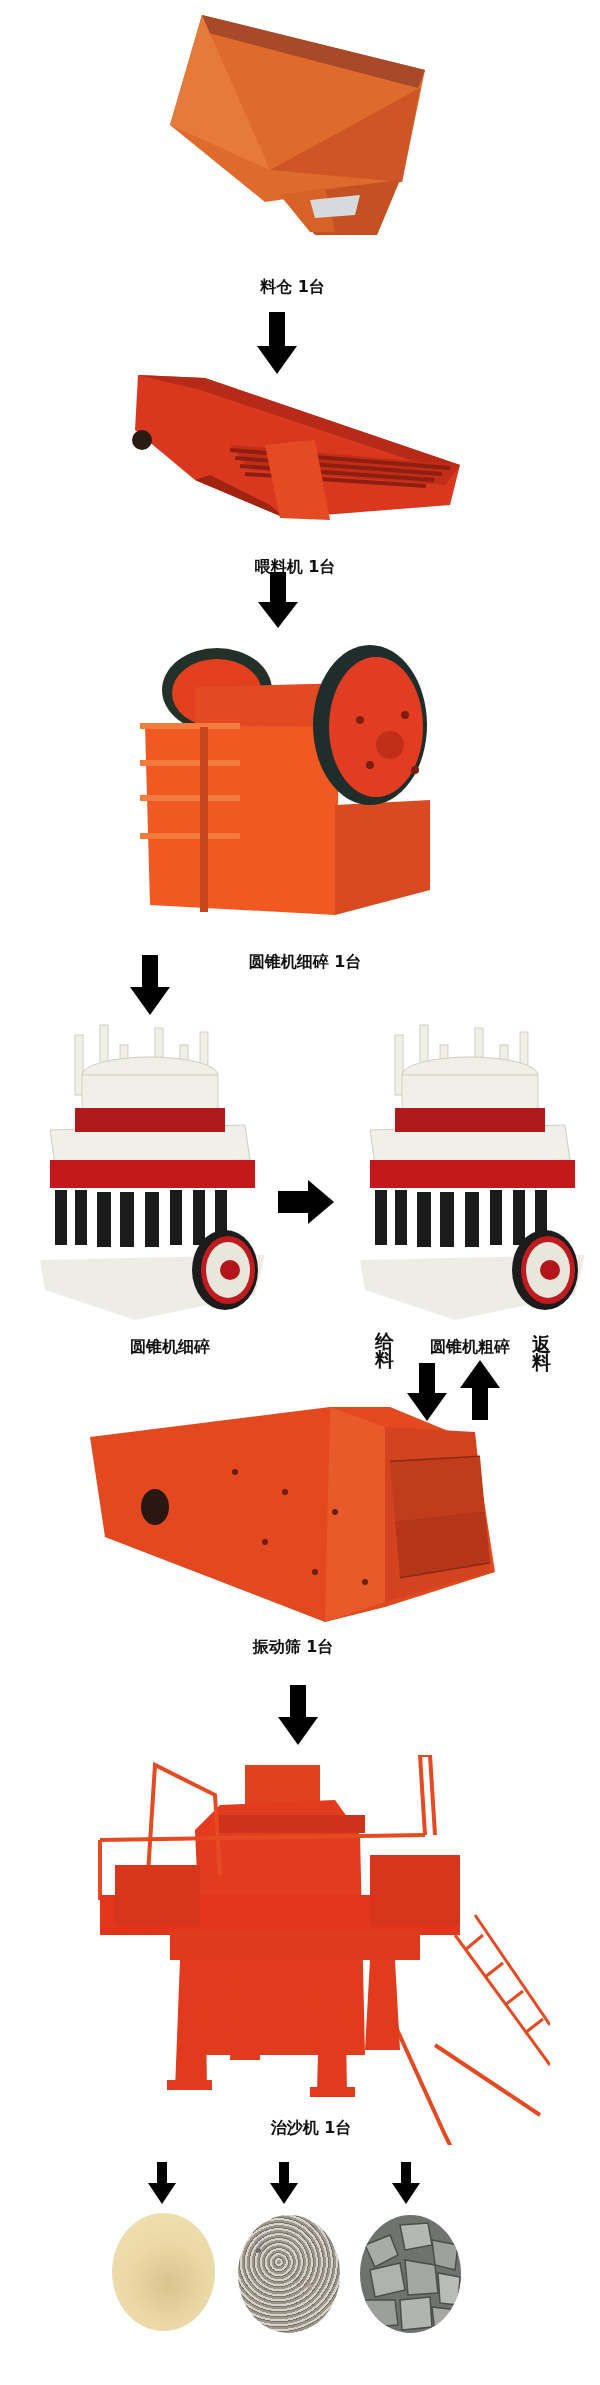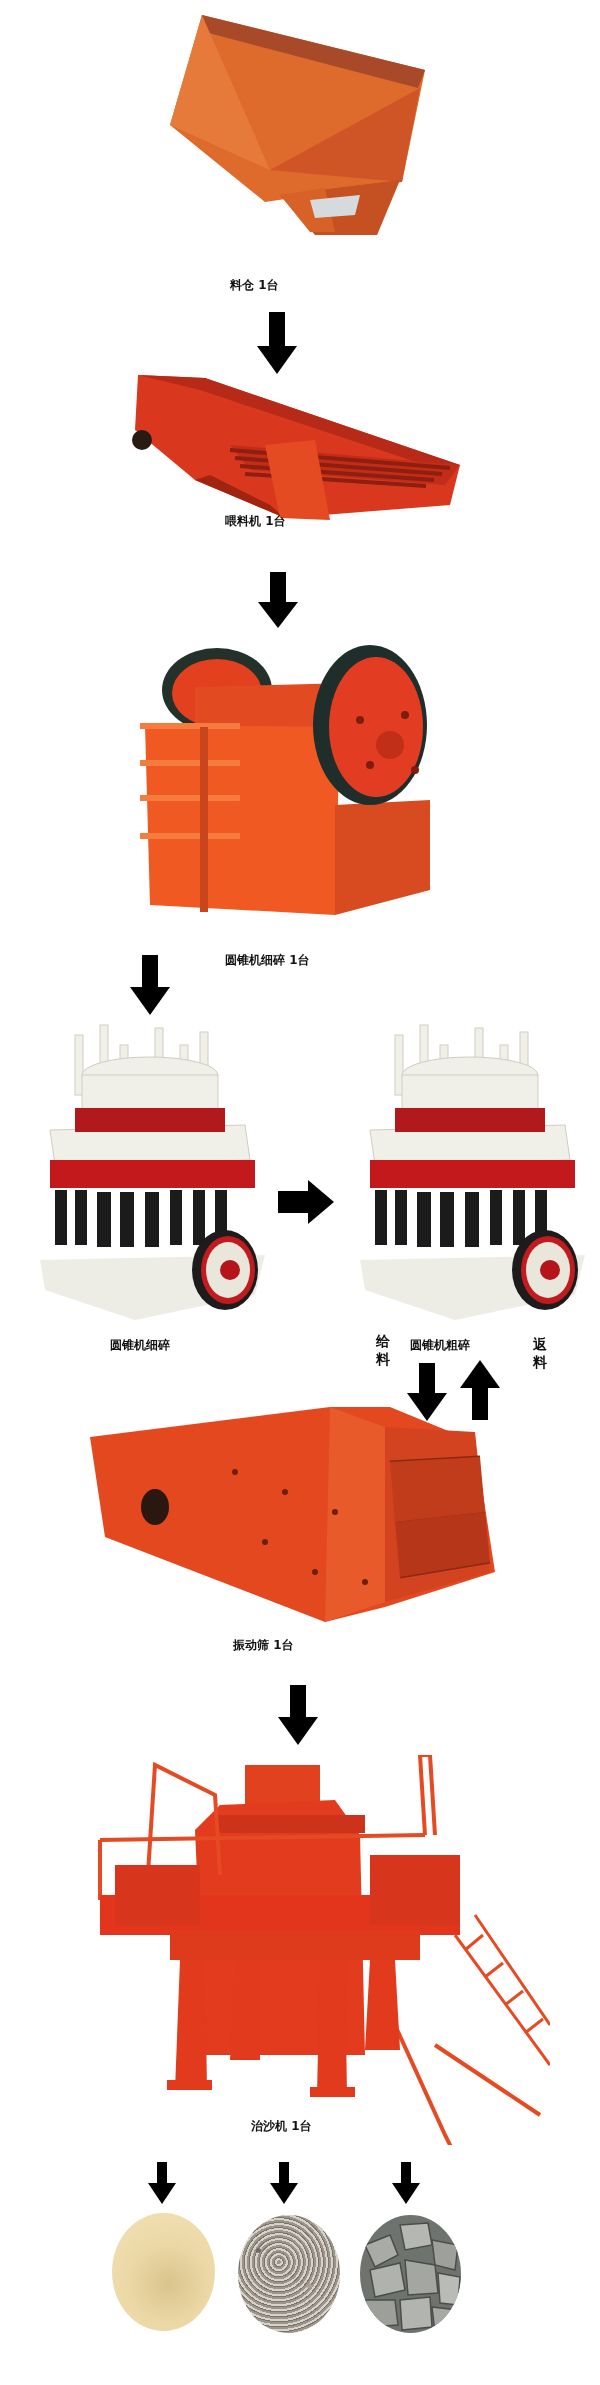--- a/index.html
+++ b/index.html
@@ -1,19 +1,19 @@
 <!DOCTYPE html>
 <html><head>
 <meta charset="utf-8">
 <style>
   html,body{margin:0;padding:0;background:#fff;}
   body{width:600px;height:2385px;position:relative;overflow:hidden;font-family:"DejaVu Sans","Liberation Sans",sans-serif;}
   .abs{position:absolute;}
-  .label{position:absolute;font-size:12px;font-weight:bold;color:#111;white-space:nowrap;}
-  .vlabel{position:absolute;font-size:14px;font-weight:bold;color:#111;width:16px;line-height:18px;text-align:center;}
+  .label{position:absolute;font-size:16px;font-weight:bold;color:#111;white-space:nowrap;text-align:center;}
+  .vlabel{position:absolute;font-size:19px;font-weight:bold;color:#111;width:16px;line-height:18px;text-align:center;}
   svg{display:block;}
 </style>
 </head>
 <body>
 
 <div class="abs" style="left:160px;top:10px;width:270px;height:225px;">
   <svg width="270" height="225" viewBox="0 0 270 225">
     <polygon points="42,5 265,60 242,172 105,192 10,115" fill="#de6a2c"></polygon>
     <polygon points="42,5 265,60 258,78 45,22" fill="#a8492a"></polygon>
     <polygon points="42,5 110,160 10,115" fill="#e57a3b"></polygon>
@@ -40,21 +40,21 @@
       <line x1="110" y1="80" x2="330" y2="98"></line>
         <line x1="115" y1="88" x2="322" y2="104"></line>
       <line x1="120" y1="96" x2="314" y2="110"></line>
         <line x1="125" y1="104" x2="306" y2="116"></line>
     </g>
     <polygon points="75,110 165,148 150,135 90,105" fill="#a0240f"></polygon>
     <polygon points="145,75 195,70 210,150 160,148" fill="#e44b23"></polygon>
     <circle cx="22" cy="70" r="10" fill="#2a1a14"></circle>
   </svg>
 </div>
-<div class="label" style="left:225px;top:513px;width:140px;">喂料机 1台</div>
+<div class="label" style="left:225px;top:557px;width:140px;">喂料机 1台</div>
 <div class="abs" style="left:258px;top:572px;">
   <svg width="40" height="56">
       <rect x="12" y="0" width="16" height="32" fill="#000"></rect>
       <polygon points="0,30 40,30 20,56" fill="#000"></polygon>
     </svg>
 </div>
 
 <div class="abs" style="left:140px;top:635px;width:320px;height:285px;">
   <svg width="320" height="285" viewBox="0 0 320 285">
     <ellipse cx="77" cy="55" rx="55" ry="42" fill="#24302a"></ellipse>

